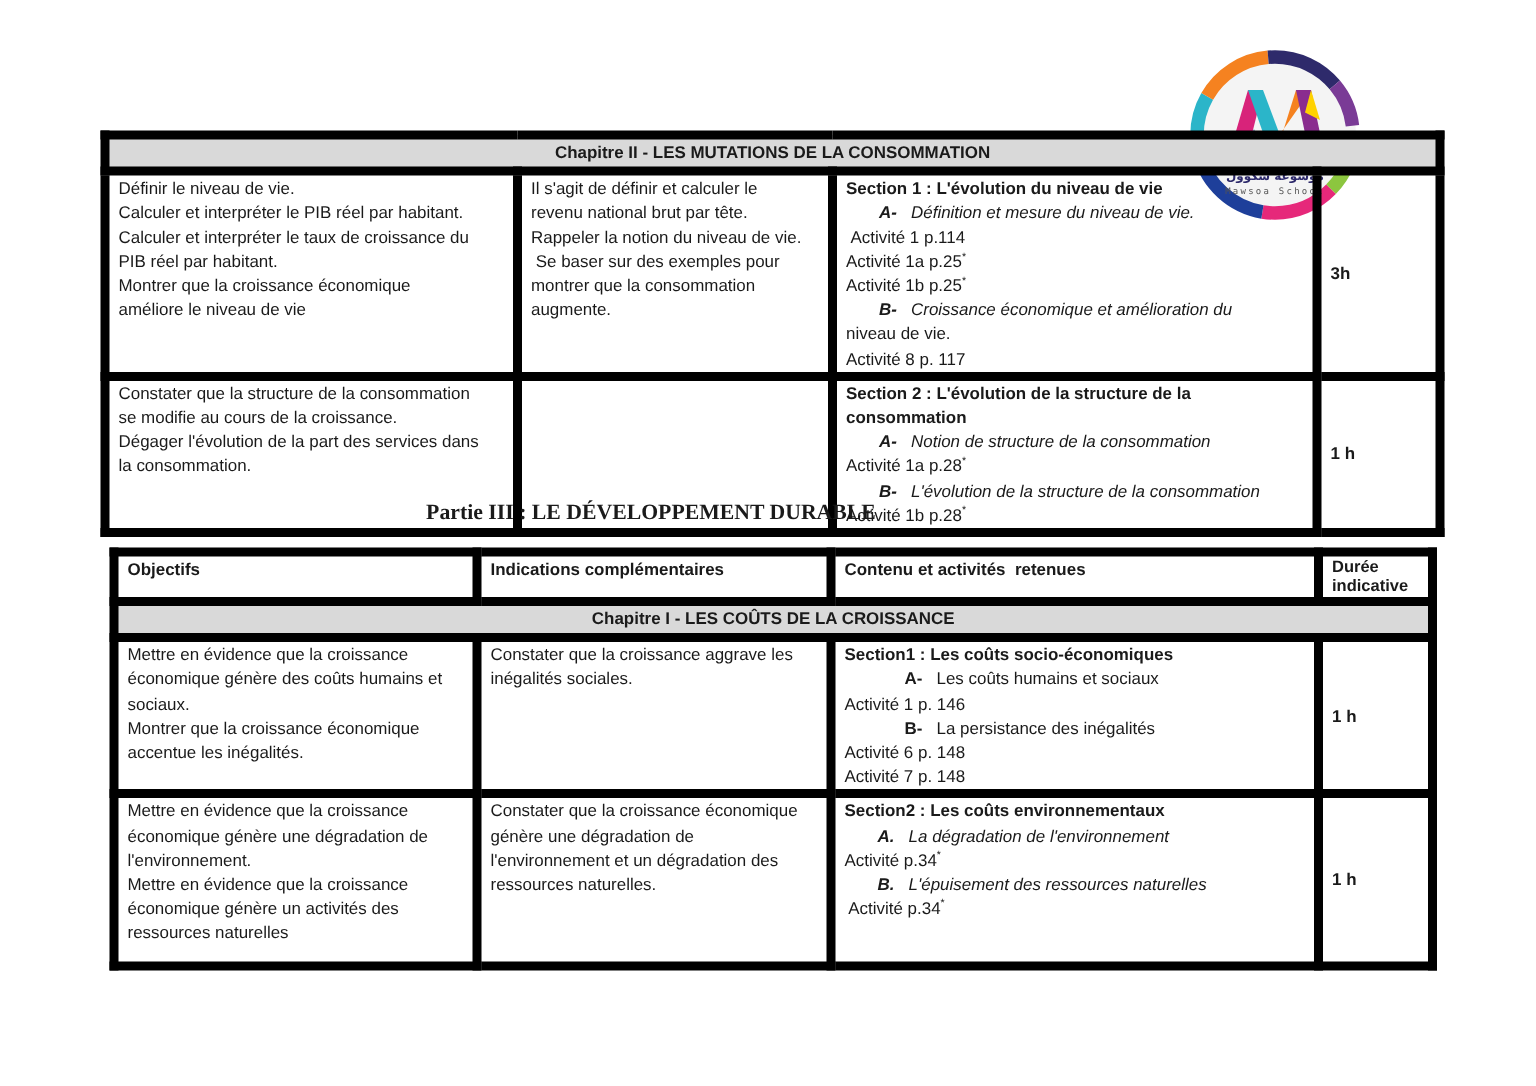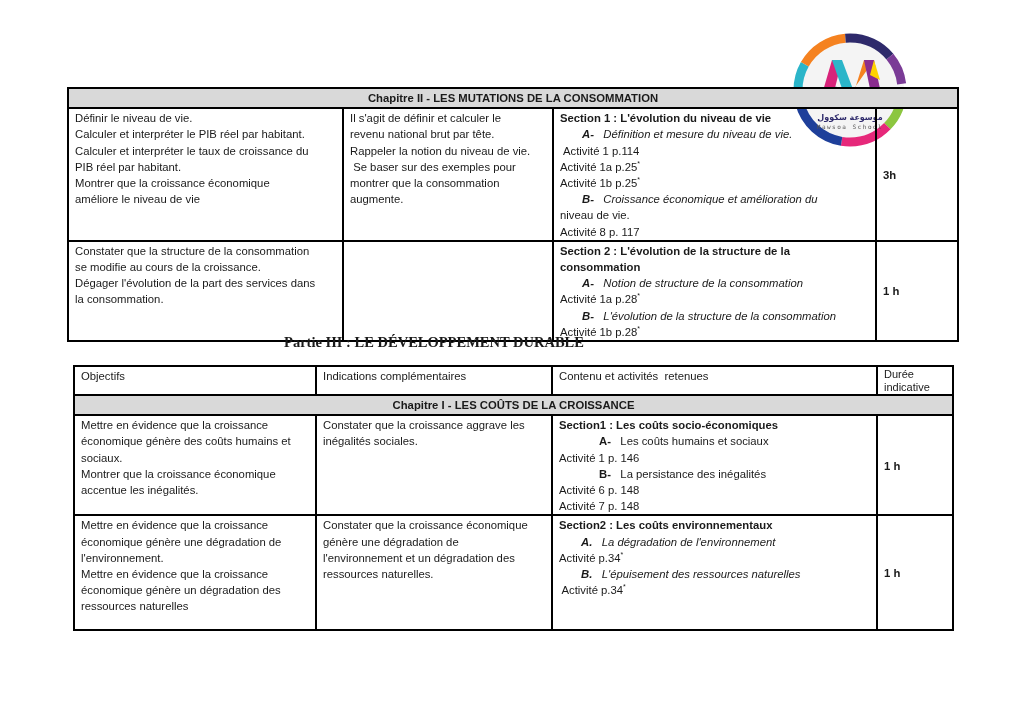--- a/index.html
+++ b/index.html
@@ -1,31 +1,31 @@
 <!DOCTYPE html>
 <html><head>
 <meta charset="utf-8">
 <style>
   html, body { margin: 0; padding: 0; }
   body {
     width: 1024px; height: 724px; background: #ffffff; position: relative; overflow: hidden;
     font-family: "Liberation Sans", "DejaVu Sans", sans-serif; color: #1a1a1a;
   }
   table { border-collapse: collapse; position: absolute; table-layout: fixed; }
-  td { border: 2px solid #000000; vertical-align: top; padding: 1px 6px 0 6px; font-size: 11.3px; line-height: 16.2px; margin-top: 20px; }
+  td { border: 6px solid #000000; vertical-align: top; padding: 1px 6px 0 6px; font-size: 11.3px; line-height: 16.2px; margin-top: 20px; }
   .band td { background: #d9d9d9; font-weight: bold; text-align: center; padding: 1px 6px; height: 15px; }
   .dur { text-align: left; vertical-align: middle; font-weight: bold; }
   .b { font-weight: bold; }
   .sub { padding-left: 22px; font-style: italic; }
   .sub2 { padding-left: 40px; }
   .sup { font-size: 7px; vertical-align: super; line-height: 0; }
   .line { display: block; white-space: nowrap; }
   #t1 { left: 67px; top: 87px; width: 890px; }
   #t2 { left: 73px; top: 365px; width: 879px; }
-  .hdr td { font-weight: normal; height: 26px; }
+  .hdr td { font-weight: bold; height: 26px; }
   .hdr td.small { font-size: 11px; line-height: 13px; }
   #partie { position: absolute; top: 334px; left: 0; width: 868px; text-align: center;
     font-family: "Liberation Serif", "DejaVu Serif", serif; font-weight: bold; font-size: 14.5px; }
   #logo { position: absolute; left: 790px; top: 30px; width: 120px; height: 120px; }
 </style>
 </head>
 <body>
 
 <div id="logo">
   <svg width="120" height="120" viewBox="0 0 120 120">
@@ -149,21 +149,21 @@
       <span class="line">Activité 7 p. 148</span>
     </td>
     <td class="dur">1 h</td>
   </tr>
   <tr style="height:115px">
     <td>
       <span class="line">Mettre en évidence que la croissance</span>
       <span class="line">économique génère une dégradation de</span>
       <span class="line">l'environnement.</span>
       <span class="line">Mettre en évidence que la croissance</span>
-      <span class="line">économique génère un dégradation des</span>
+      <span class="line">économique génère un activités des</span>
       <span class="line">ressources naturelles</span>
     </td>
     <td>
       <span class="line">Constater que la croissance économique</span>
       <span class="line">génère une dégradation de</span>
       <span class="line">l'environnement et un dégradation des</span>
       <span class="line">ressources naturelles.</span>
     </td>
     <td>
       <span class="line b">Section2 : Les coûts environnementaux</span>

